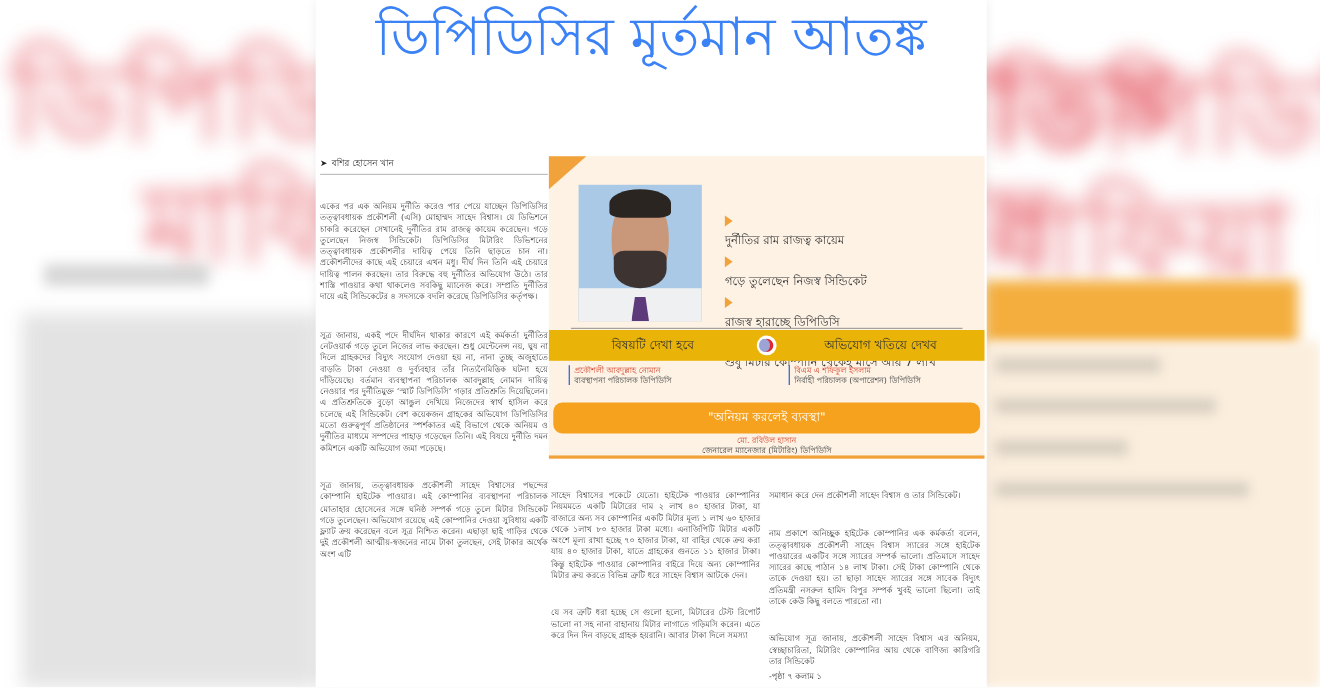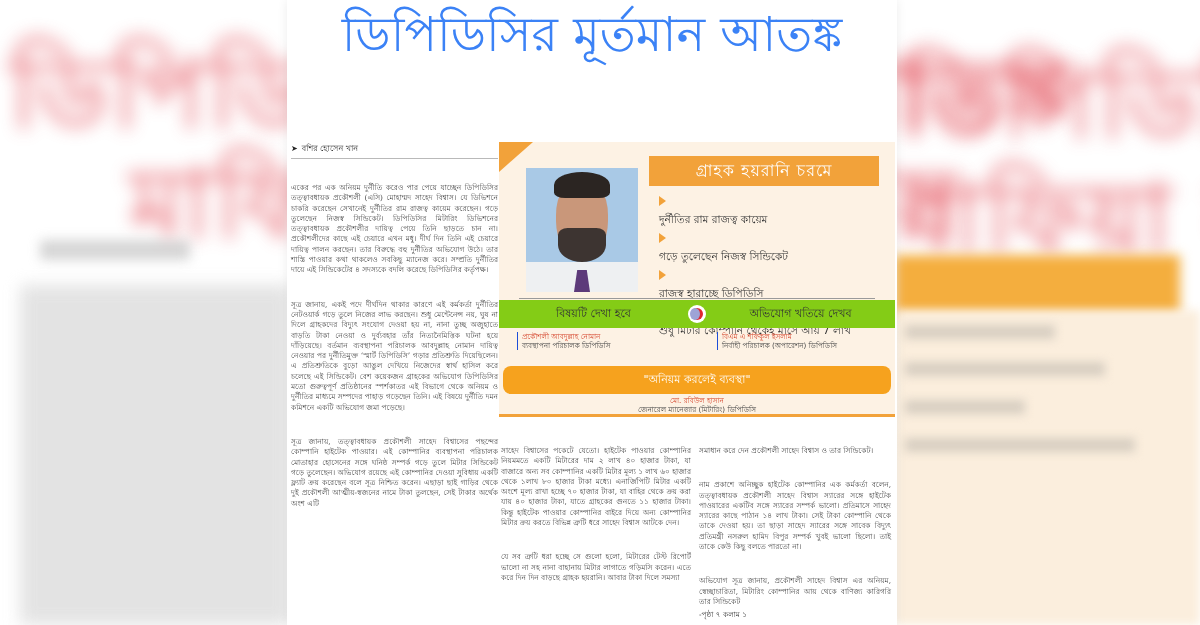--- a/index.html
+++ b/index.html
@@ -37,21 +37,21 @@
   .photo .hair { position: absolute; left: 28px; top: 4px; width: 56px; height: 26px; background: #2b2522; border-radius: 50% 50% 20% 20%; }
   .photo .beard { position: absolute; left: 32px; top: 60px; width: 48px; height: 34px; background: #3d3431; border-radius: 20% 20% 50% 50%; }
   .photo .tie { position: absolute; left: 48px; bottom: 0; width: 16px; height: 22px; background: #5d3a7a; clip-path: polygon(20% 0,80% 0,100% 100%,0 100%); }
 
   .red-banner { position: absolute; left: 150px; top: 14px; width: 230px; height: 30px; background: #f2a23a; color: #fff; font-size: 16px; line-height: 30px; text-align: center; letter-spacing: 1px; }
   .bullets { position: absolute; left: 160px; top: 52px; width: 225px; list-style: none; }
   .bullets li { display: flex; align-items: flex-start; gap: 6px; font-size: 10.5px; line-height: 14px; color: #333; margin-bottom: 5px; flex-direction: column; }
   .bullets .tri { width: 0; height: 0; border-top: 5px solid transparent; border-bottom: 5px solid transparent; border-left: 7px solid #f2a23a; margin-top: 2px; flex-shrink: 0; }
 
   .divider-line { position: absolute; left: 20px; top: 156px; width: 356px; height: 1px; background: #9a9a9a; }
-  .compare-bar { position: absolute; left: 0; top: 158px; width: 100%; height: 28px; background: #84cc16; display: flex; align-items: center; }
+  .compare-bar { position: absolute; left: 0; top: 158px; width: 100%; height: 28px; background: #eab308; display: flex; align-items: center; }
   .compare-bar .lbl { flex: 1; text-align: center; font-size: 11px; color: #333; }
   .vs-icon { width: 18px; height: 18px; border-radius: 50%; background: #fff; position: relative; flex-shrink: 0; }
   .vs-icon::before { content: ""; position: absolute; left: 3px; top: 3px; width: 12px; height: 12px; border-radius: 50%; background: #e0262e; }
   .vs-icon::after { content: ""; position: absolute; left: 2px; top: 3px; width: 10px; height: 12px; border-radius: 50%; background: #9ea3d6; }
 
   .person-row { position: absolute; left: 0; top: 190px; width: 100%; display: flex; padding: 0 18px; }
   .person { flex: 1; border-left: 1px solid #1d4ed8; padding-left: 4px; }
   .person .nm { font-size: 7.2px; color: #d5452c; line-height: 9px; }
   .person .ds { font-size: 7.2px; color: #444; line-height: 9px; }
 
@@ -102,21 +102,20 @@
 
   <div class="box">
     <div class="corner"></div>
     <div class="photo" title="সাহেদ বিশ্বাসের ছবি">
       <div class="neck"></div>
       <div class="face"></div>
       <div class="hair"></div>
       <div class="beard"></div>
       <div class="tie"></div>
     </div>
-    <div class="red-banner">গ্রাহক হয়রানি চরমে</div>
     <ul class="bullets">
       <li>
           <span class="tri"></span>
           <span>দুর্নীতির রাম রাজত্ব কায়েম</span>
         </li>
       <li>
           <span class="tri"></span>
           <span>গড়ে তুলেছেন নিজস্ব সিন্ডিকেট</span>
         </li>
       <li>

